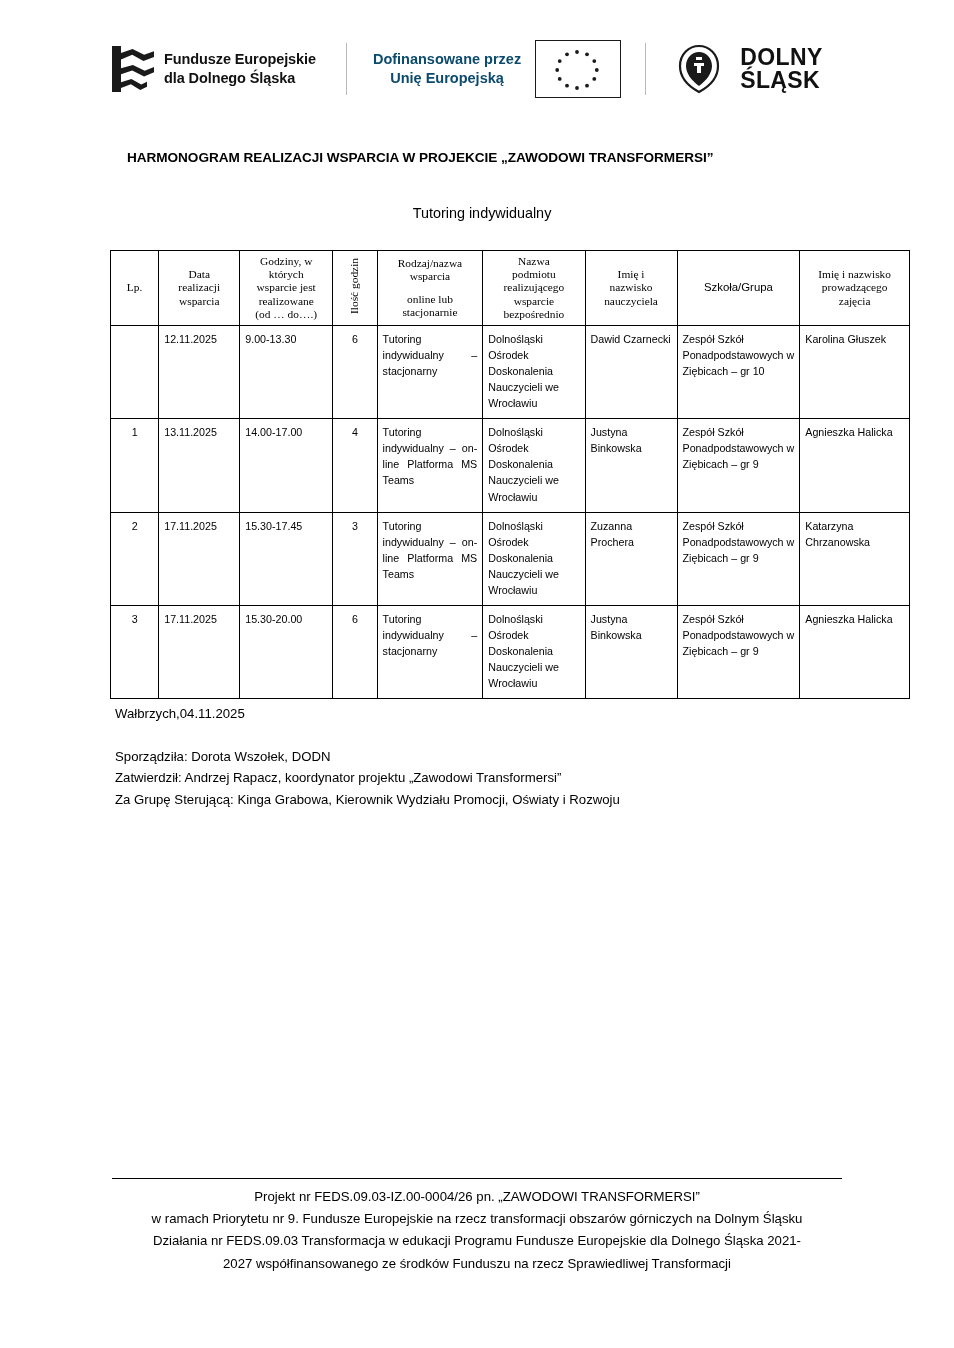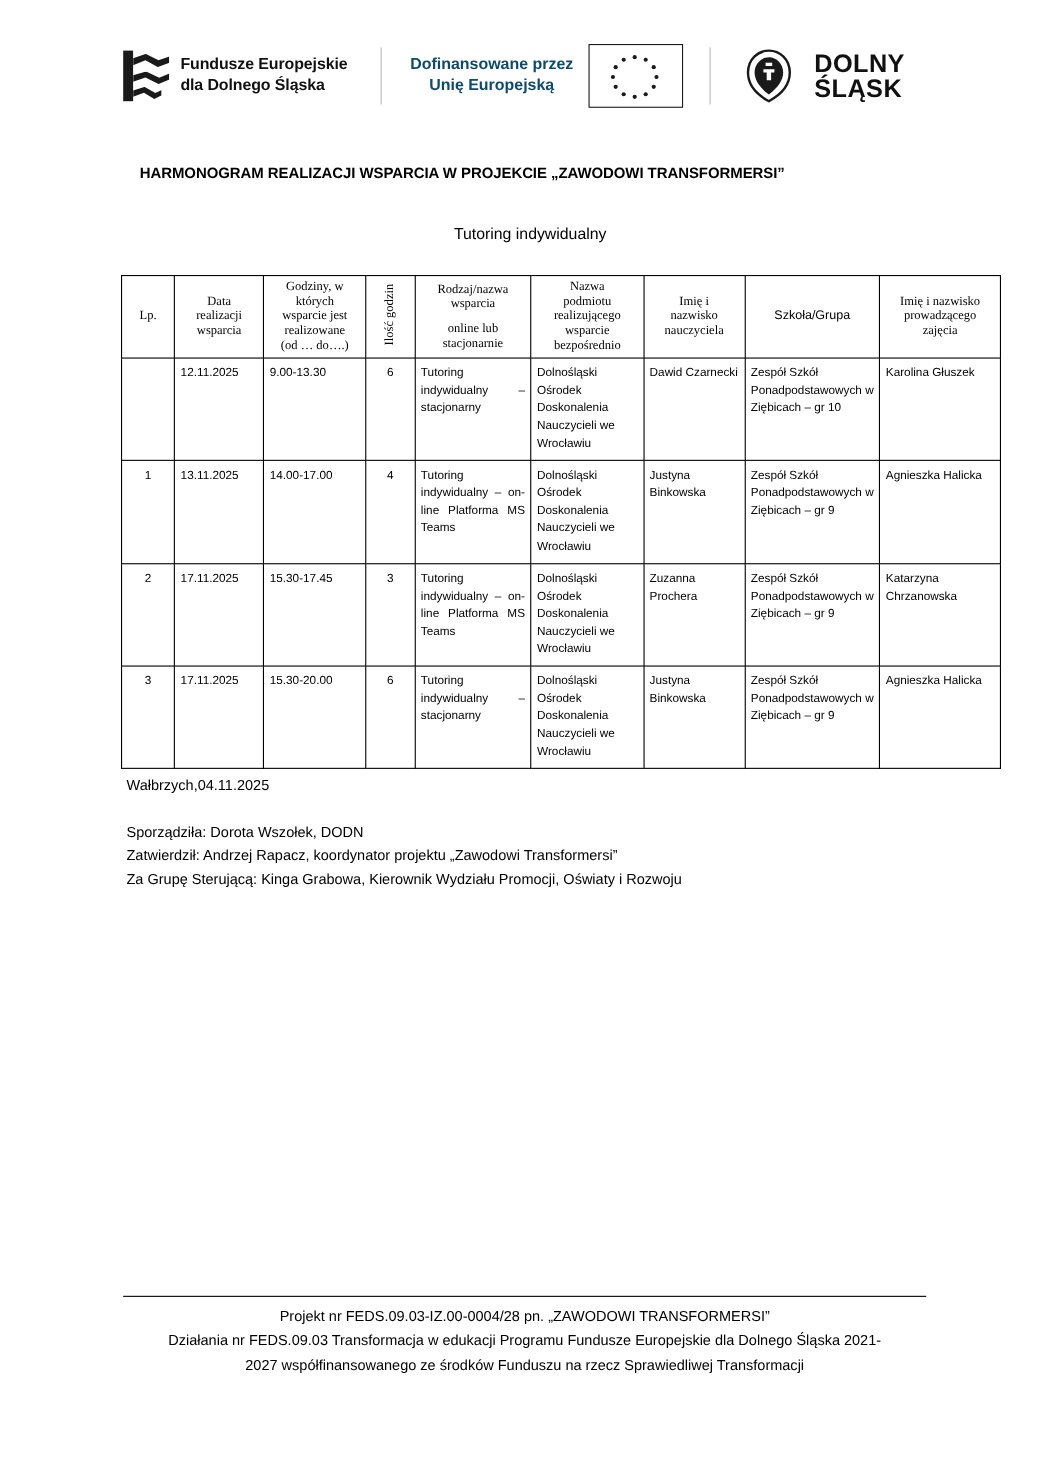--- a/index.html
+++ b/index.html
@@ -389,18 +389,19 @@
   <div class="place-date">Wałbrzych,04.11.2025</div>
 
   <div class="sign-block">
     <div>Sporządziła: Dorota Wszołek, DODN</div>
     <div>Zatwierdził: Andrzej Rapacz, koordynator projektu „Zawodowi Transformersi”</div>
     <div>Za Grupę Sterującą: Kinga Grabowa, Kierownik Wydziału Promocji, Oświaty i Rozwoju</div>
   </div>
 
   <div class="footer-rule"></div>
   <div class="footer-text">
-    <div>Projekt nr FEDS.09.03-IZ.00-0004/28 pn. „ZAWODOWI TRANSFORMERSI”</div>
+    <div>Projekt nr FEDS.09.03-IZ.00-0004/26 pn. „ZAWODOWI TRANSFORMERSI”</div>
+    <div>w ramach Priorytetu nr 9. Fundusze Europejskie na rzecz transformacji obszarów górniczych na Dolnym Śląsku</div>
     <div>Działania nr FEDS.09.03 Transformacja w edukacji Programu Fundusze Europejskie dla Dolnego Śląska 2021-</div>
     <div>2027 współfinansowanego ze środków Funduszu na rzecz Sprawiedliwej Transformacji</div>
   </div>
 
 </div>
 
 </body></html>

